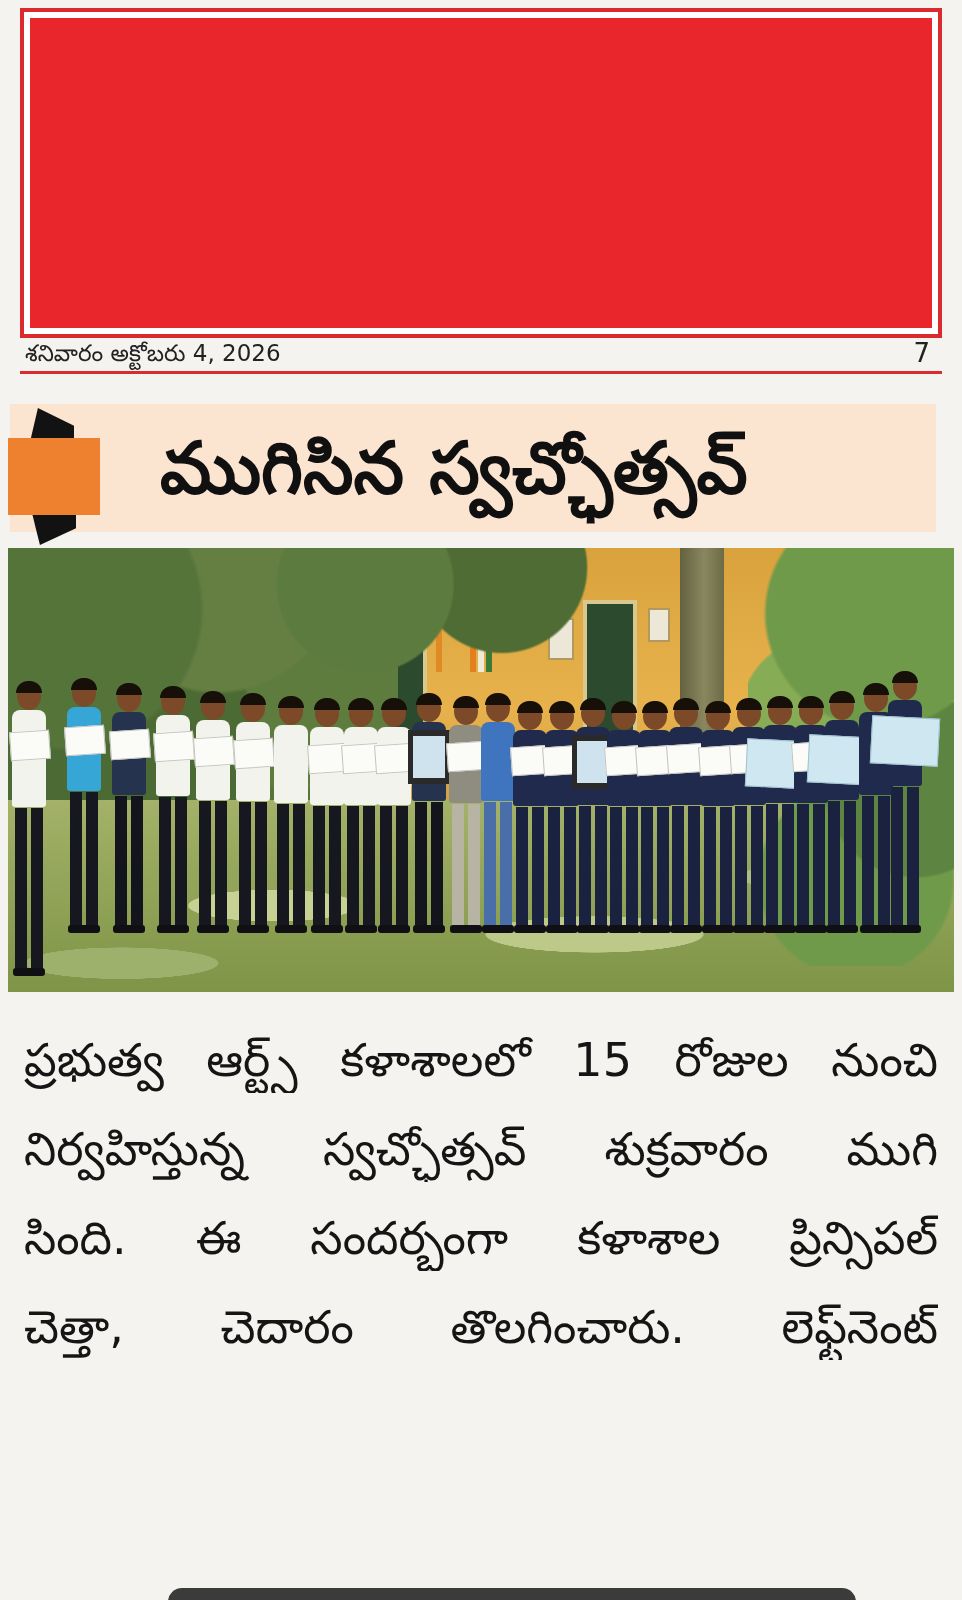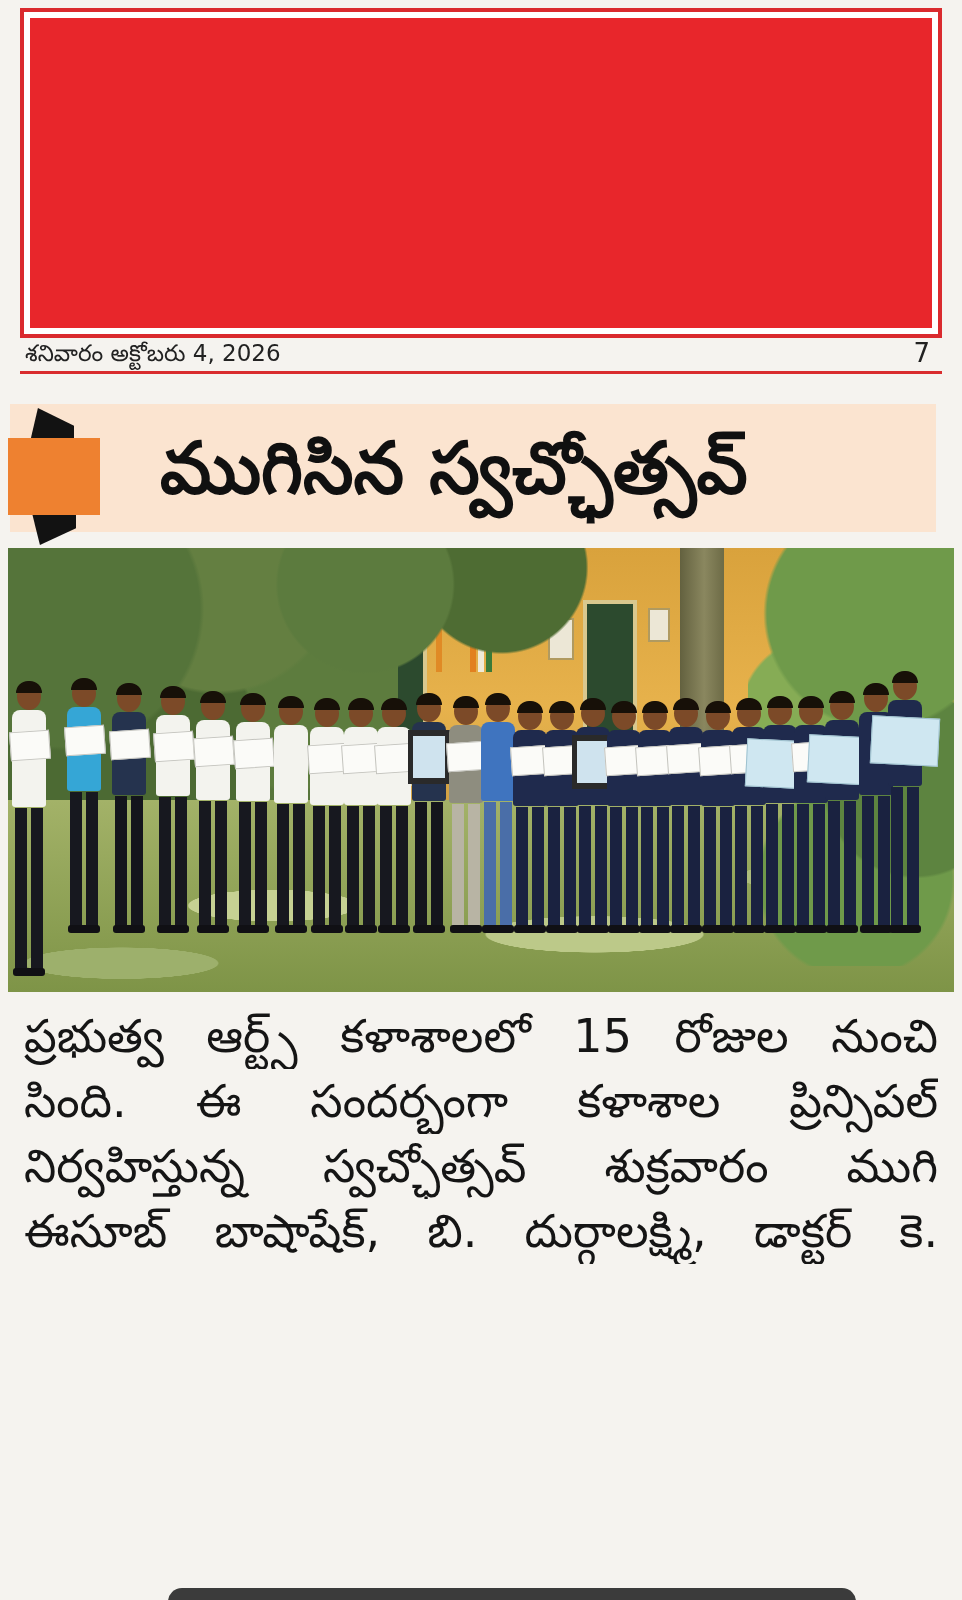--- a/index.html
+++ b/index.html
@@ -87,21 +87,21 @@
       radial-gradient(ellipse 180px 30px at 62% 70%, #bcc989 0 60%, rgba(0,0,0,0) 61%),
       radial-gradient(ellipse 120px 22px at 85% 40%, #aebd7c 0 60%, rgba(0,0,0,0) 61%),
       radial-gradient(ellipse 160px 26px at 12% 85%, #9db06c 0 60%, rgba(0,0,0,0) 61%),
       linear-gradient(180deg,#a3b268,#7e9447);
   }
   .ph-people{position:absolute;left:0;top:0;width:100%;height:100%;z-index:5;}
   
   .article{position:absolute;left:24px;top:1004px;width:914px;color:#151515;}
   .aline{height:65px;line-height:65px;font-size:46px;white-space:nowrap;}
   .jline{text-align:justify;text-align-last:justify;white-space:normal;
-    height:65px;line-height:65px;font-size:46px;overflow:hidden;}
+    height:65px;line-height:65px;font-size:46px;overflow:hidden;margin-top:24px;}
   .introline{display:flex;justify-content:space-between;}
   .intro-bold{font-weight:700;}
   
   .footer-bar{
     position:absolute;left:168px;top:1588px;width:688px;height:14px;
     background:#3b3b3b;border-radius:26px 26px 0 0;
   }
 </style>
 </head>
 <body>
@@ -344,18 +344,18 @@
         <div style="position:absolute;left:5px;top:29px;width:34px;height:86.625px;border-radius:8px 8px 3px 3px;background:#1f2a4d;"></div>
         <div style="position:absolute;left:8px;top:116.625px;width:28px;height:139.875px;background:linear-gradient(90deg,#1a2240 42%,rgba(0,0,0,0) 42% 58%,#1a2240 58%);"></div>
         <div style="position:absolute;left:6px;top:254.5px;width:32px;height:8px;background:#101014;border-radius:3px;"></div>
         <div style="position:absolute;left:-12px;top:46.325px;width:66px;height:46px;background:#cfe7f1;border:1px solid #9fc2cf;transform:rotate(3deg);"></div>
       </div>
     </div>
 </div>
 
 <div class="article">
   <div class="jline">ప్రభుత్వ ఆర్ట్స్ కళాశాలలో 15 రోజుల నుంచి</div>
+  <div class="jline">నిర్వహిస్తున్న స్వచ్ఛోత్సవ్ శుక్రవారం ముగి</div>
   <div class="jline">సింది. ఈ సందర్భంగా కళాశాల ప్రిన్సిపల్</div>
-  <div class="jline">నిర్వహిస్తున్న స్వచ్ఛోత్సవ్ శుక్రవారం ముగి</div>
-  <div class="jline">ఈసూబ్ బాషాషేక్, బి. దుర్గాలక్ష్మి, డాక్టర్ కె.</div>
+  <div class="jline">చెత్తా, చెదారం తొలగించారు. లెఫ్ట్‌నెంట్</div>
 </div>
 
 <div class="footer-bar" style="background-color: rgb(59, 59, 59);"></div>
 
 </body></html>

